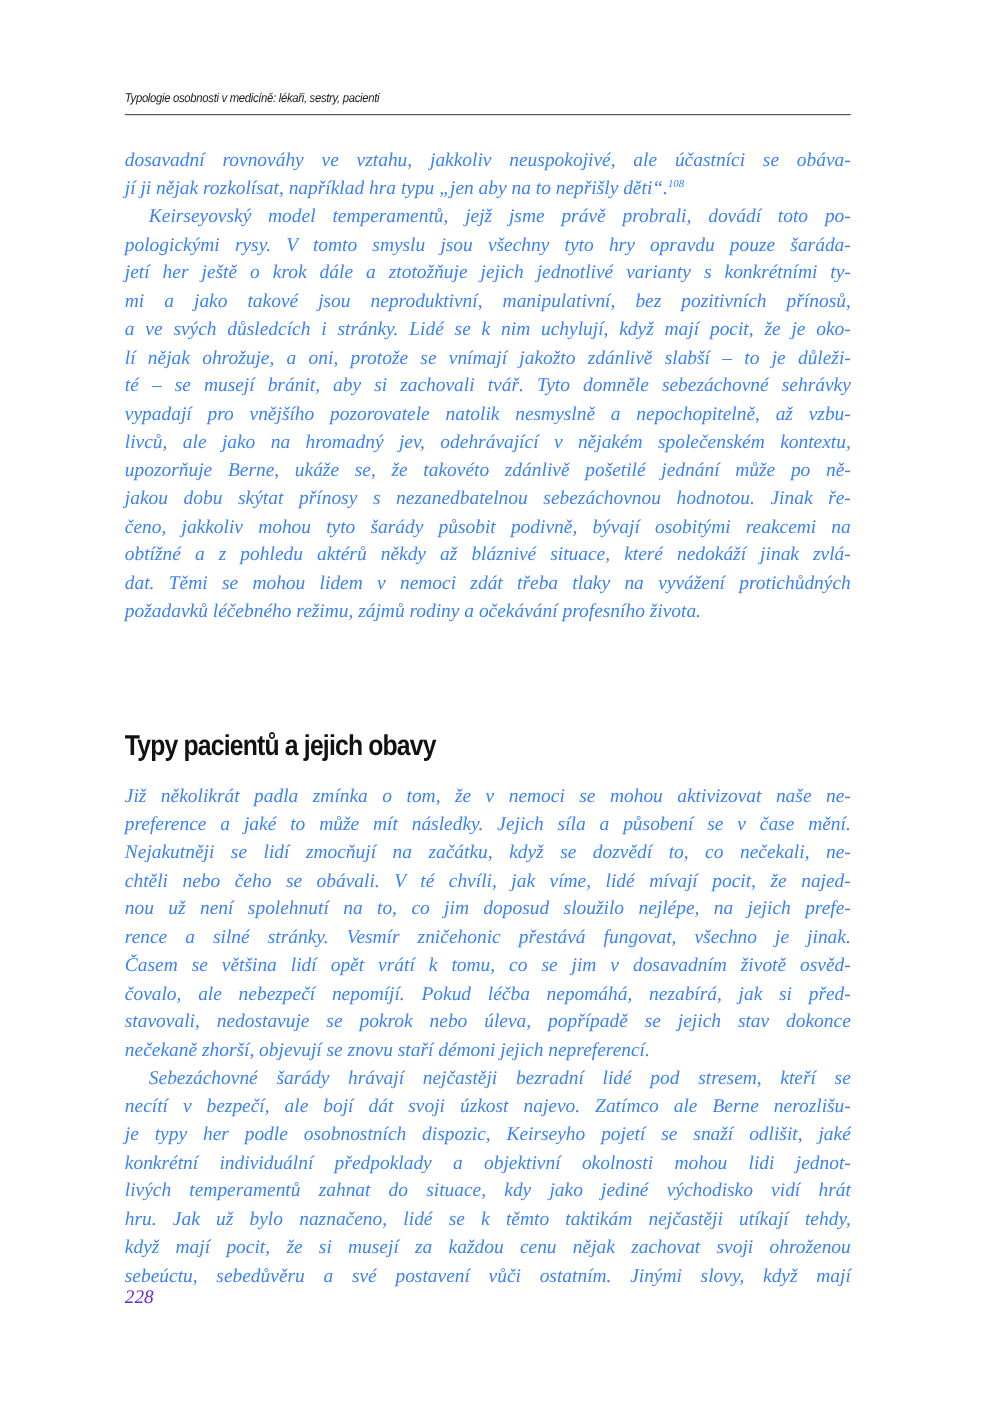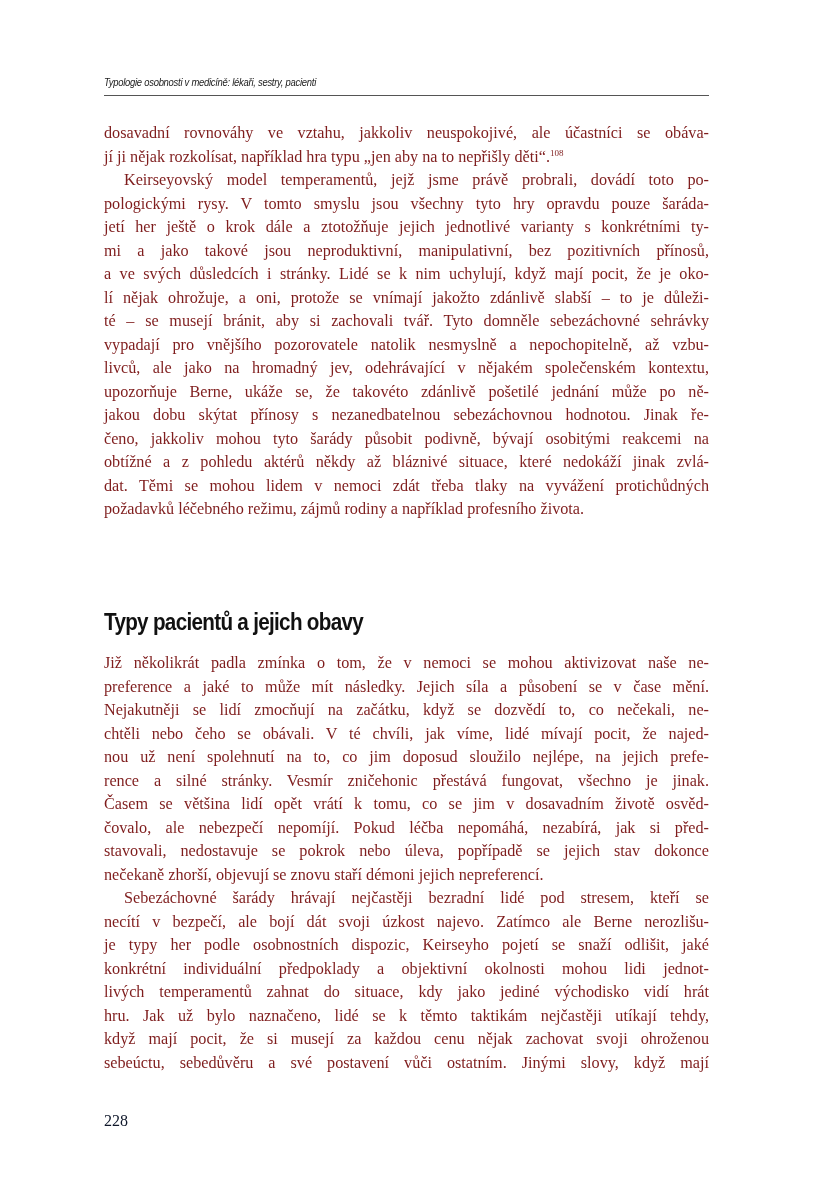--- a/index.html
+++ b/index.html
@@ -14,37 +14,37 @@
     font-size: 10.5px; letter-spacing: -0.3px; color: #222;
     transform: scaleX(0.9); transform-origin: left;
     white-space: nowrap;
   }
   .head-rule {
     position: absolute; top: 95px; left: 0; width: 605px; height: 1px; background: #555;
   }
   .body-text {
     position: absolute; left: 0; width: 605px;
     font-family: "Liberation Serif", serif; font-size: 16.2px; line-height: 23.5px;
-    text-align: justify; color: #7f1d1d;
+    text-align: justify; color: #3b82f6; font-style: italic;
   }
   .line { display: block; white-space: nowrap; text-align-last: justify; text-align: justify; }
   .line.last { text-align-last: left; }
   .indent { padding-left: 20px; }
   sup { font-size: 9px; vertical-align: 6px; line-height: 0; margin-top: 20px; }
   .block1 { top: 122px; }
   .block2 { top: 652px; }
   .heading {
     position: absolute; top: 608px; left: 0;
     font-family: "Liberation Sans", sans-serif; font-weight: bold;
     font-size: 24px; letter-spacing: -0.8px; color: #111;
     transform: scaleX(0.86); transform-origin: left; white-space: nowrap;
   }
   .page-number {
-    position: absolute; top: 1112px; left: 0;
-    font-family: "Liberation Serif", serif; font-size: 16px; color: #0f172a;
+    position: absolute; top: 1073px; left: 0;
+    font-family: "Liberation Serif", serif; font-size: 16px; color: #6d28d9; font-style: italic;
   }
 </style>
 </head>
 <body>
 
 <div class="page">
   <div class="running-head">Typologie osobnosti v medicíně: lékaři, sestry, pacienti</div>
   <div class="head-rule"></div>
 
   <div class="body-text block1">
@@ -58,21 +58,21 @@
         <span class="line">a ve svých důsledcích i stránky. Lidé se k nim uchylují, když mají pocit, že je oko-</span>
         <span class="line">lí nějak ohrožuje, a oni, protože se vnímají jakožto zdánlivě slabší – to je důleži-</span>
         <span class="line">té – se musejí bránit, aby si zachovali tvář. Tyto domněle sebezáchovné sehrávky</span>
         <span class="line">vypadají pro vnějšího pozorovatele natolik nesmyslně a nepochopitelně, až vzbu-</span>
         <span class="line">livců, ale jako na hromadný jev, odehrávající v nějakém společenském kontextu,</span>
         <span class="line">upozorňuje Berne, ukáže se, že takovéto zdánlivě pošetilé jednání může po ně-</span>
         <span class="line">jakou dobu skýtat přínosy s nezanedbatelnou sebezáchovnou hodnotou. Jinak ře-</span>
         <span class="line">čeno, jakkoliv mohou tyto šarády působit podivně, bývají osobitými reakcemi na</span>
         <span class="line">obtížné a z pohledu aktérů někdy až bláznivé situace, které nedokáží jinak zvlá-</span>
         <span class="line">dat. Těmi se mohou lidem v nemoci zdát třeba tlaky na vyvážení protichůdných</span>
-        <span class="line last">požadavků léčebného režimu, zájmů rodiny a například profesního života.</span>
+        <span class="line last">požadavků léčebného režimu, zájmů rodiny a očekávání profesního života.</span>
       </div>
   </div>
 
   <div class="heading">Typy pacientů a jejich obavy</div>
 
   <div class="body-text block2">
     <div id="s2p1">
         <span class="line">Již několikrát padla zmínka o tom, že v nemoci se mohou aktivizovat naše ne-</span>
         <span class="line">preference a jaké to může mít následky. Jejich síla a působení se v čase mění.</span>
         <span class="line">Nejakutněji se lidí zmocňují na začátku, když se dozvědí to, co nečekali, ne-</span>

